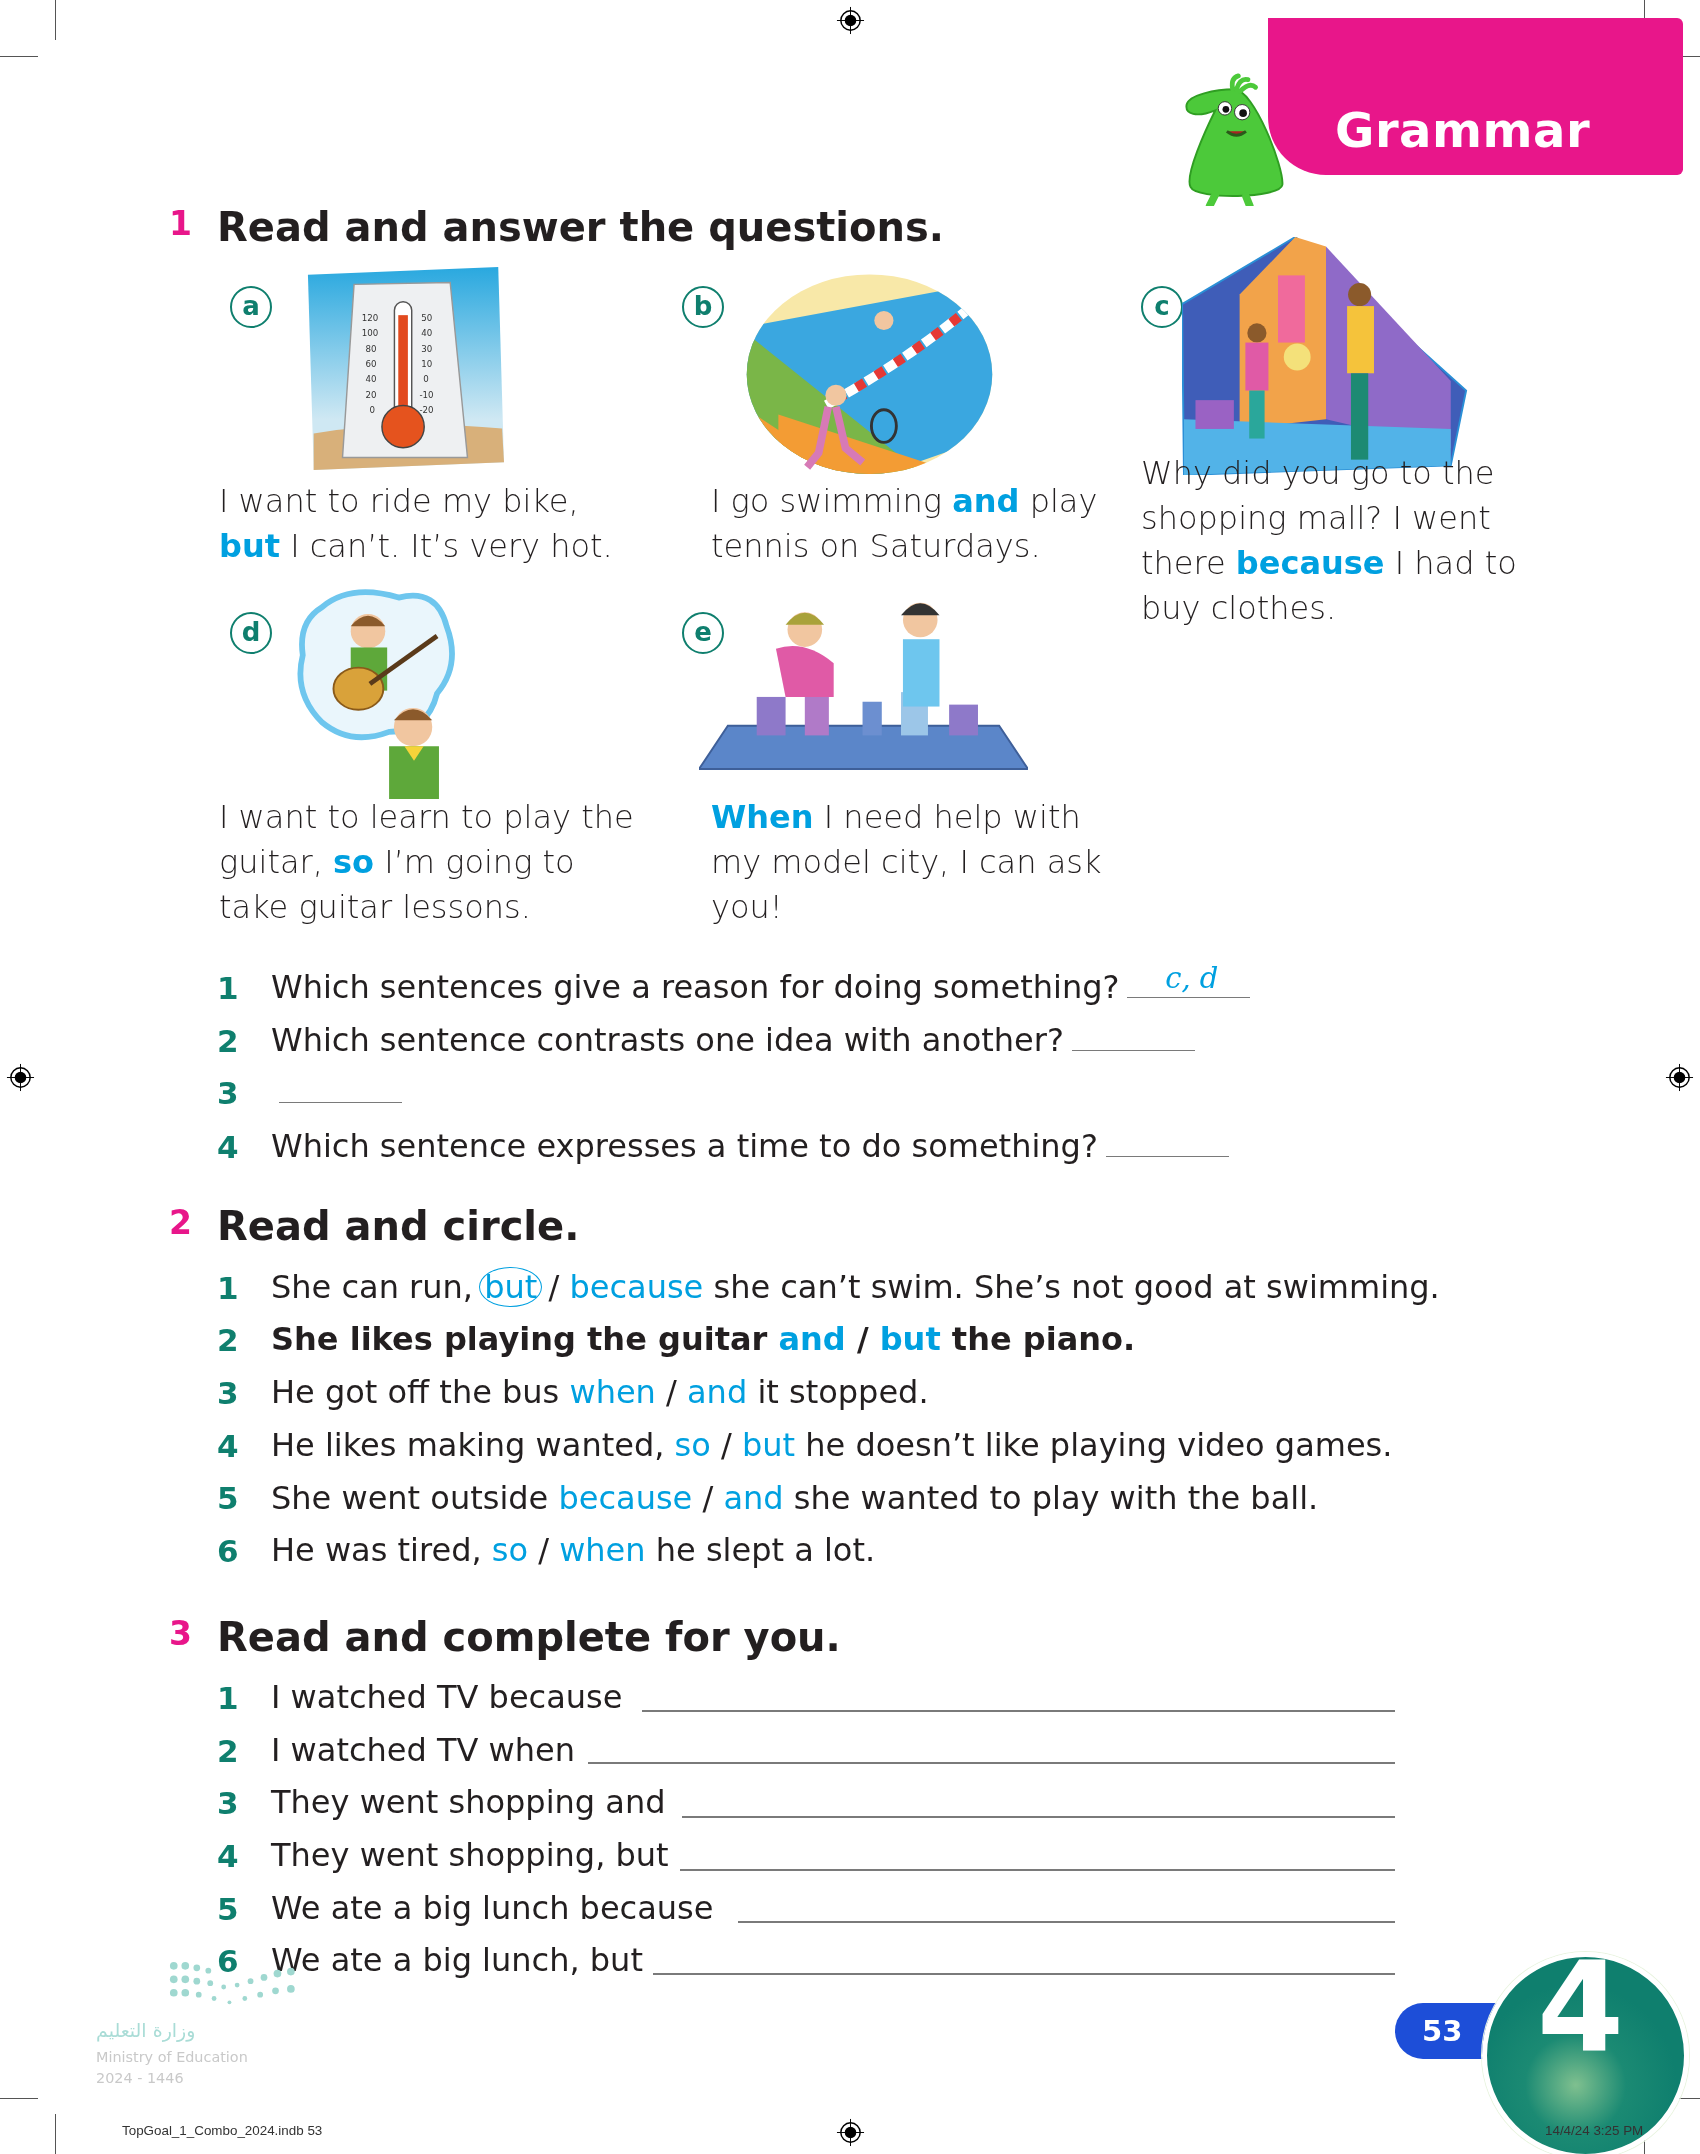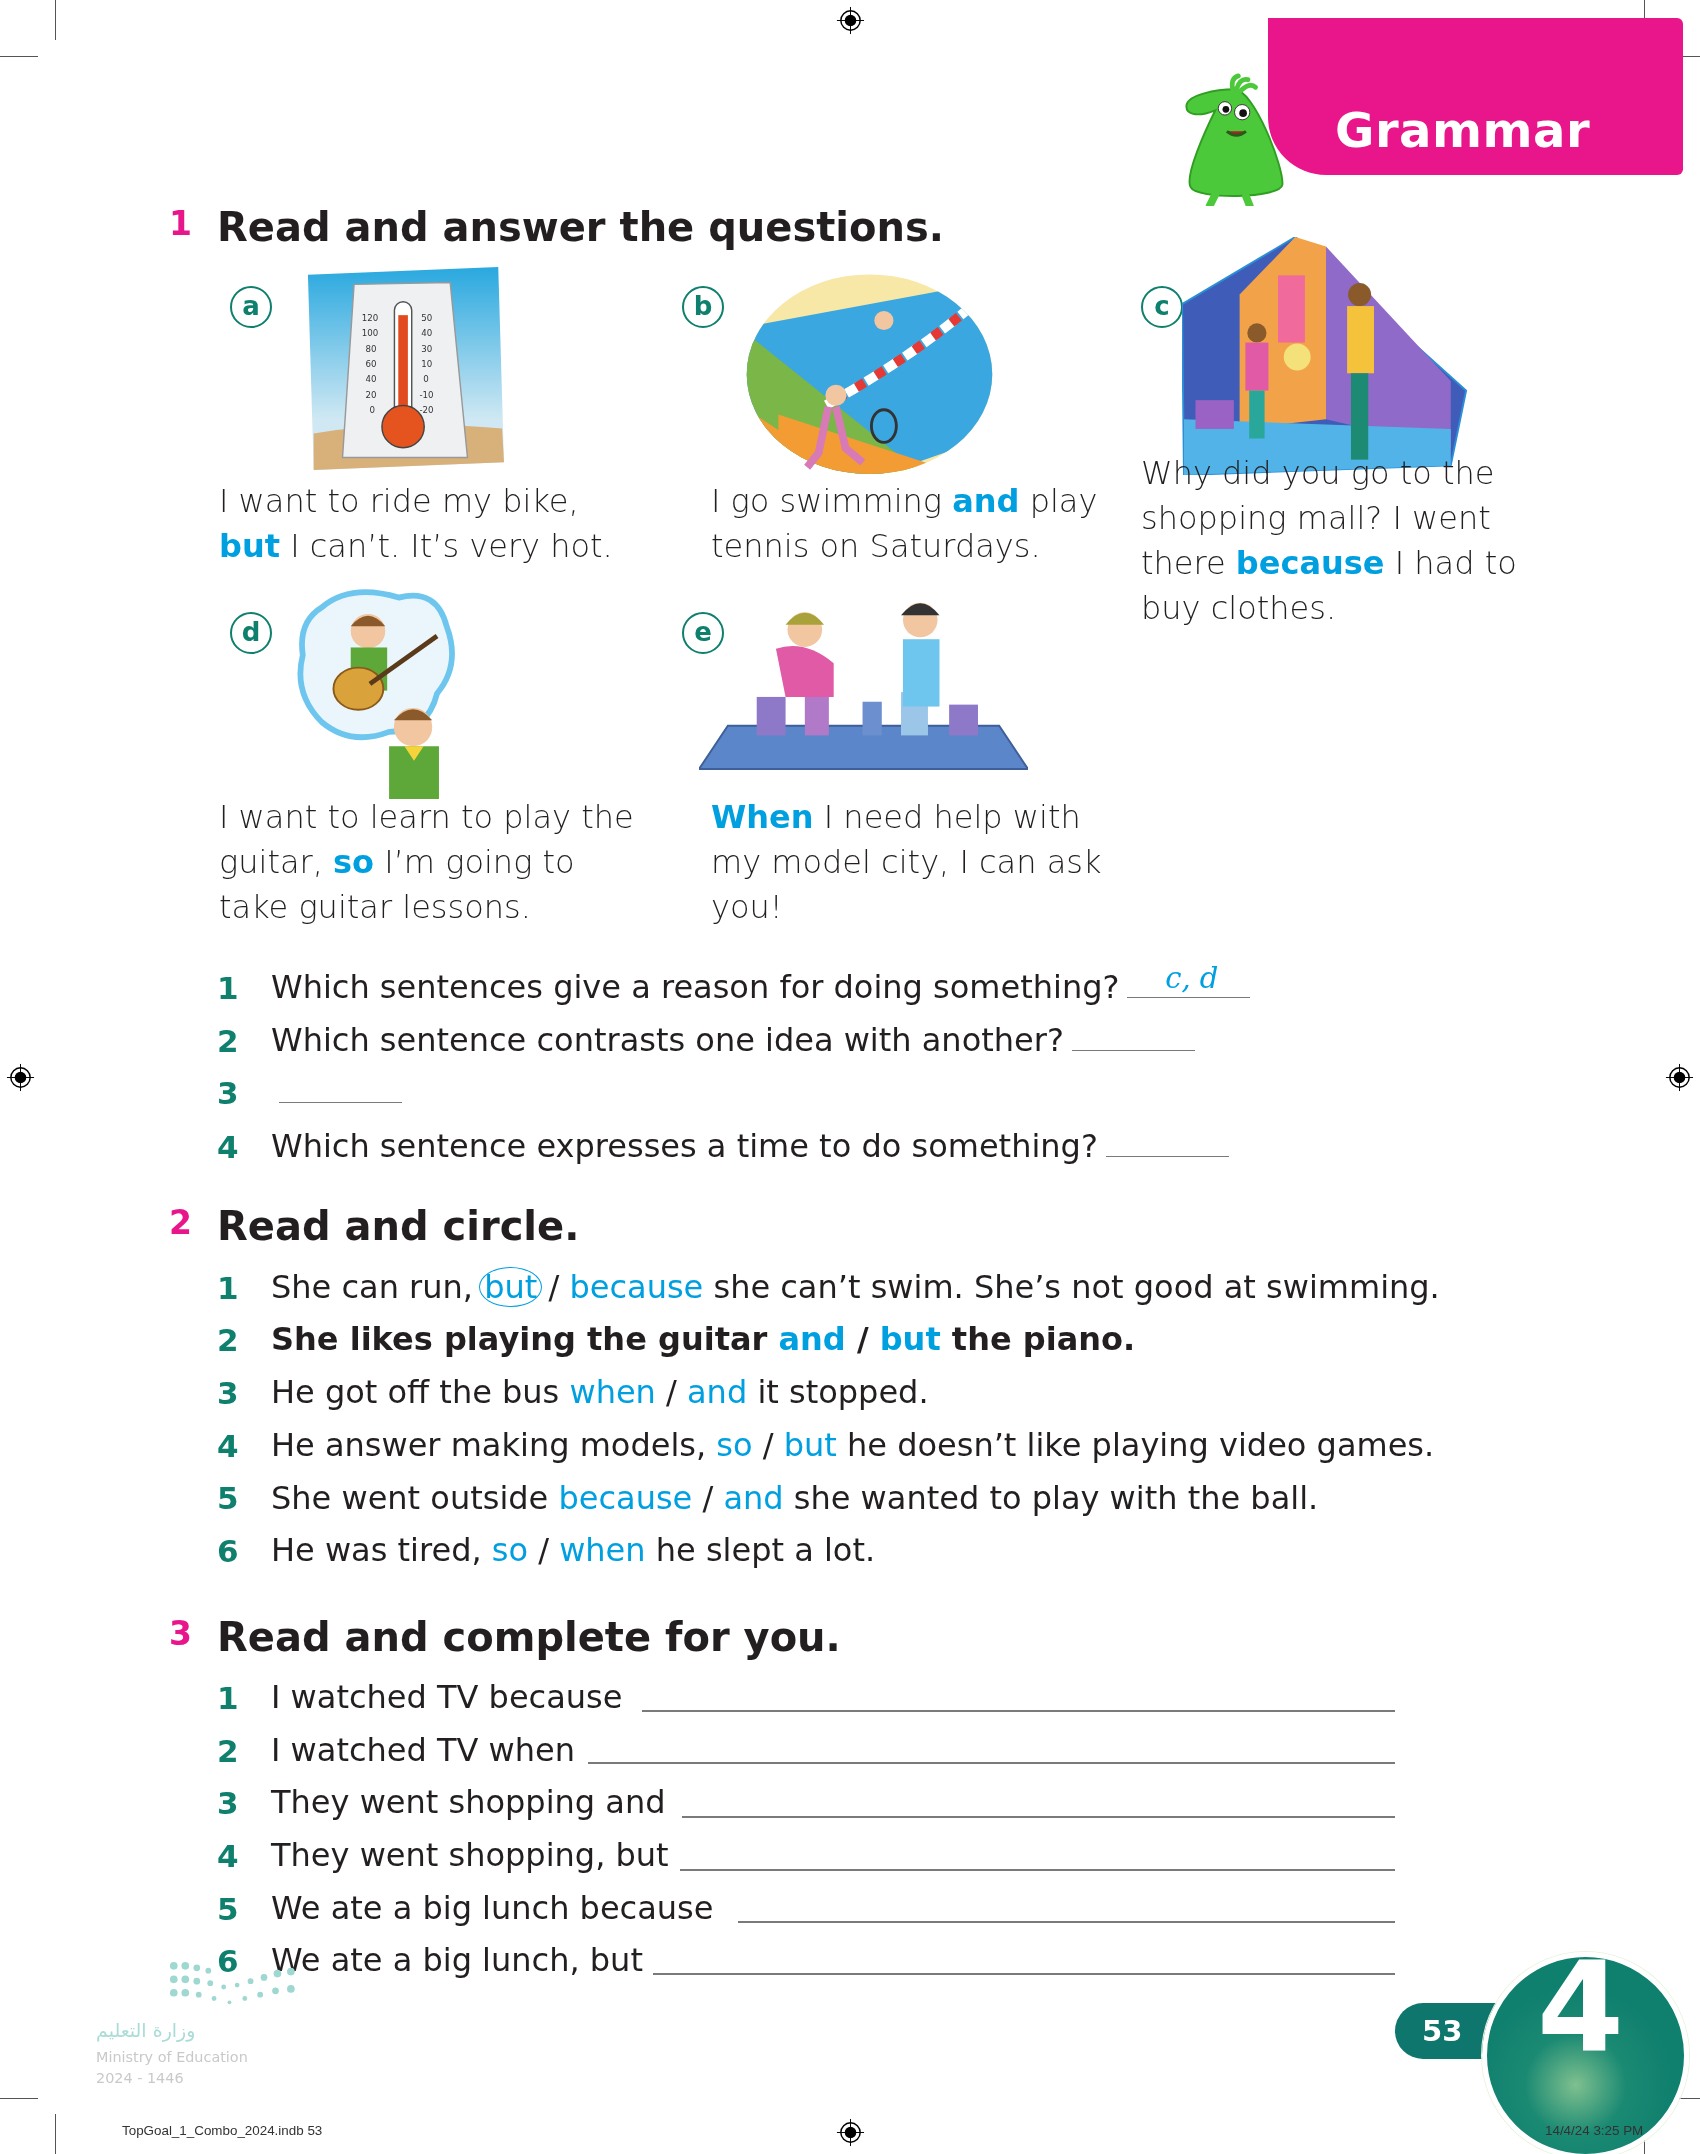--- a/index.html
+++ b/index.html
@@ -36,21 +36,21 @@
   .opt { color: #00a0e0; }
   .circled { display: inline-block; border: 1.9px solid #00a0e0; border-radius: 50%; padding: 0 3.8px; margin: -5.8px -3.8px; }
   .blank { display: inline-block; border-bottom: 1.9px solid #7a7a7a; vertical-align: baseline; height: 9.6px; margin-left: 7.7px; position: relative; }
   .answer { position: absolute; left: 38px; bottom: 1.9px; color: #00a0e0; font-style: italic; font-size: 29px; font-family: "DejaVu Serif", serif; }
   .fill-line { position: absolute; height: 1.9px; background: #7a7a7a; }
 
   
   .img { position: absolute; }
 
   
-  .page-pill { position: absolute; left: 1395px; top: 2003px; width: 106px; height: 56px; background: #0f766e;
+  .page-pill { position: absolute; left: 1395px; top: 2003px; width: 106px; height: 56px; background: #1d4ed8;
                border-radius: 29px 0 0 29px; color: #fff; font-weight: bold; font-size: 29px; line-height: 56px; padding-left: 27px; box-sizing: border-box; }
   .unit-circle { position: absolute; left: 1482px; top: 1952px; width: 197px; height: 197px; border-radius: 50%;
                  background: radial-gradient(circle at 45% 65%, #7fc08f 0%, #1b8a73 30%, #0f7f6e 60%); border: 5.8px solid #ffffff; box-shadow: 0 0 0 1px #e9f4e0; }
   .unit-num { position: absolute; left: 1537px; top: 1945px; font-size: 125px; font-weight: bold; color: #ffffff; line-height: 125px; font-family: "DejaVu Sans", sans-serif; }
   .moe-dots { position: absolute; left: 168px; top: 1960px; width: 144px; height: 53px; }
   .moe-ar { position: absolute; left: 96px; top: 2019px; font-size: 19px; color: #a9dcd6; }
   .moe-en { position: absolute; left: 96px; top: 2049px; font-size: 14.4px; color: #c9c9c9; }
   .moe-yr { position: absolute; left: 96px; top: 2070px; font-size: 14.4px; color: #c9c9c9; }
   .slug { position: absolute; top: 2123px; font-size: 13.4px; color: #333; font-family: "Liberation Sans", sans-serif; margin-left: 37px; }
 </style>
@@ -250,21 +250,21 @@
 <div class="item-num" style="left:217px;top:1322px;">2</div>
 <div class="item-text" style="left:271px;top:1320px;font-weight:bold;">
   <span>She likes playing the guitar </span><span class="opt">and</span><span> / </span><span class="opt">but</span><span> the piano.</span>
 </div>
 <div class="item-num" style="left:217px;top:1375px;">3</div>
 <div class="item-text" style="left:271px;top:1373px;">
   <span>He got off the bus </span><span class="opt">when</span><span> / </span><span class="opt">and</span><span> it stopped.</span>
 </div>
 <div class="item-num" style="left:217px;top:1428px;">4</div>
 <div class="item-text" style="left:271px;top:1426px;">
-  <span>He answer making models, </span><span class="opt">so</span><span> / </span><span class="opt">but</span><span> he doesn’t like playing video games.</span>
+  <span>He likes making wanted, </span><span class="opt">so</span><span> / </span><span class="opt">but</span><span> he doesn’t like playing video games.</span>
 </div>
 <div class="item-num" style="left:217px;top:1480px;">5</div>
 <div class="item-text" style="left:271px;top:1479px;">
   <span>She went outside </span><span class="opt">because</span><span> / </span><span class="opt">and</span><span> she wanted to play with the ball.</span>
 </div>
 <div class="item-num" style="left:217px;top:1533px;">6</div>
 <div class="item-text" style="left:271px;top:1531px;">
   <span>He was tired, </span><span class="opt">so</span><span> / </span><span class="opt">when</span><span> he slept a lot.</span>
 </div>
 

